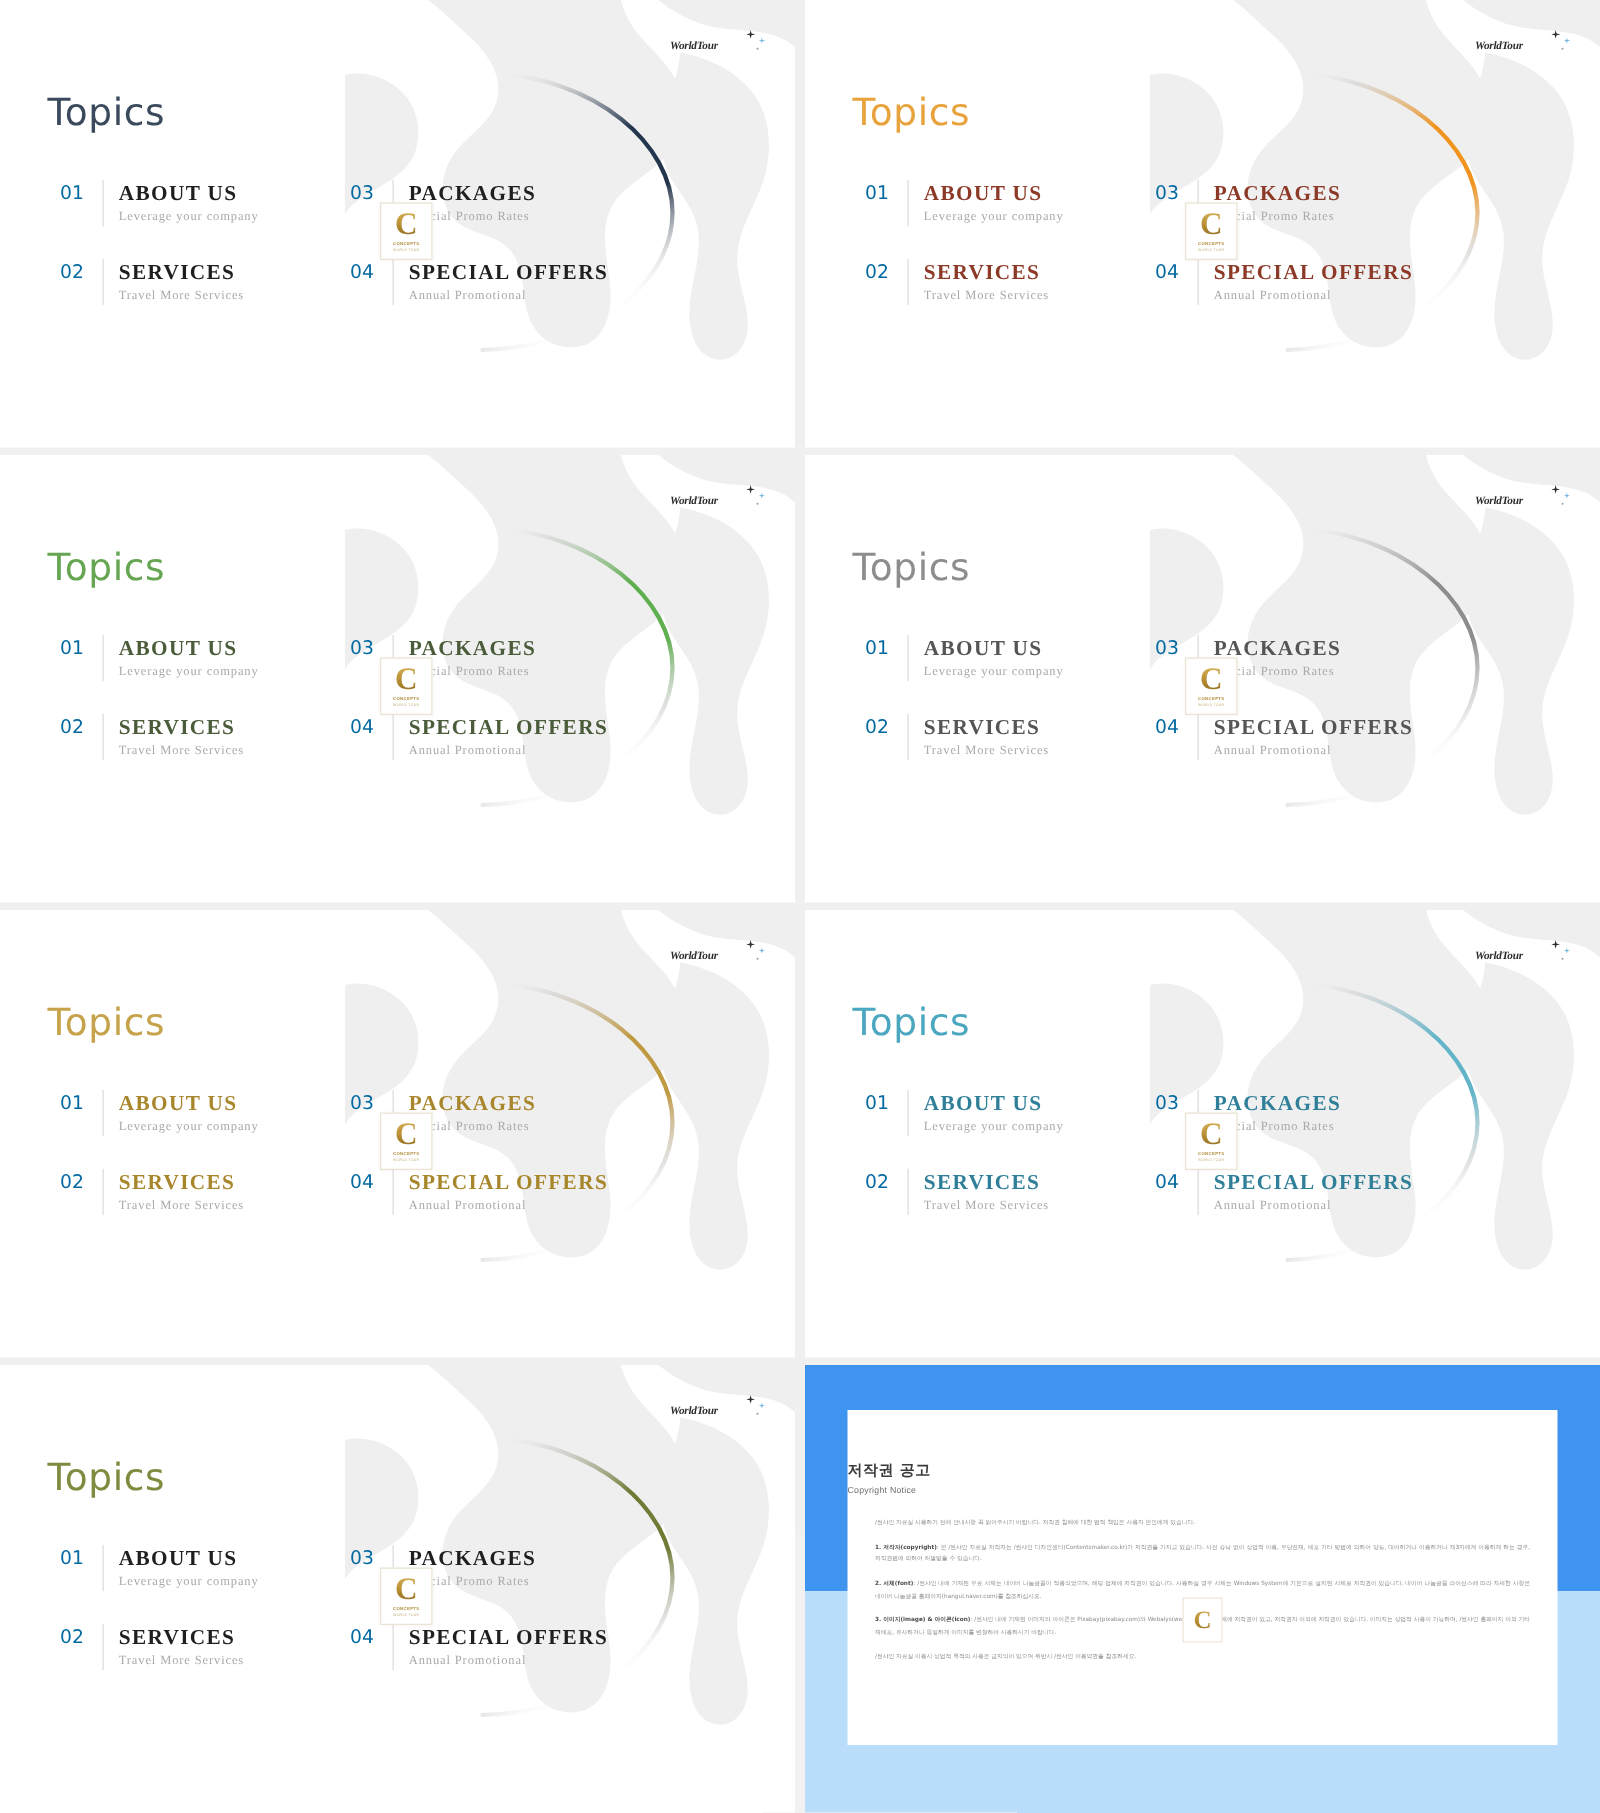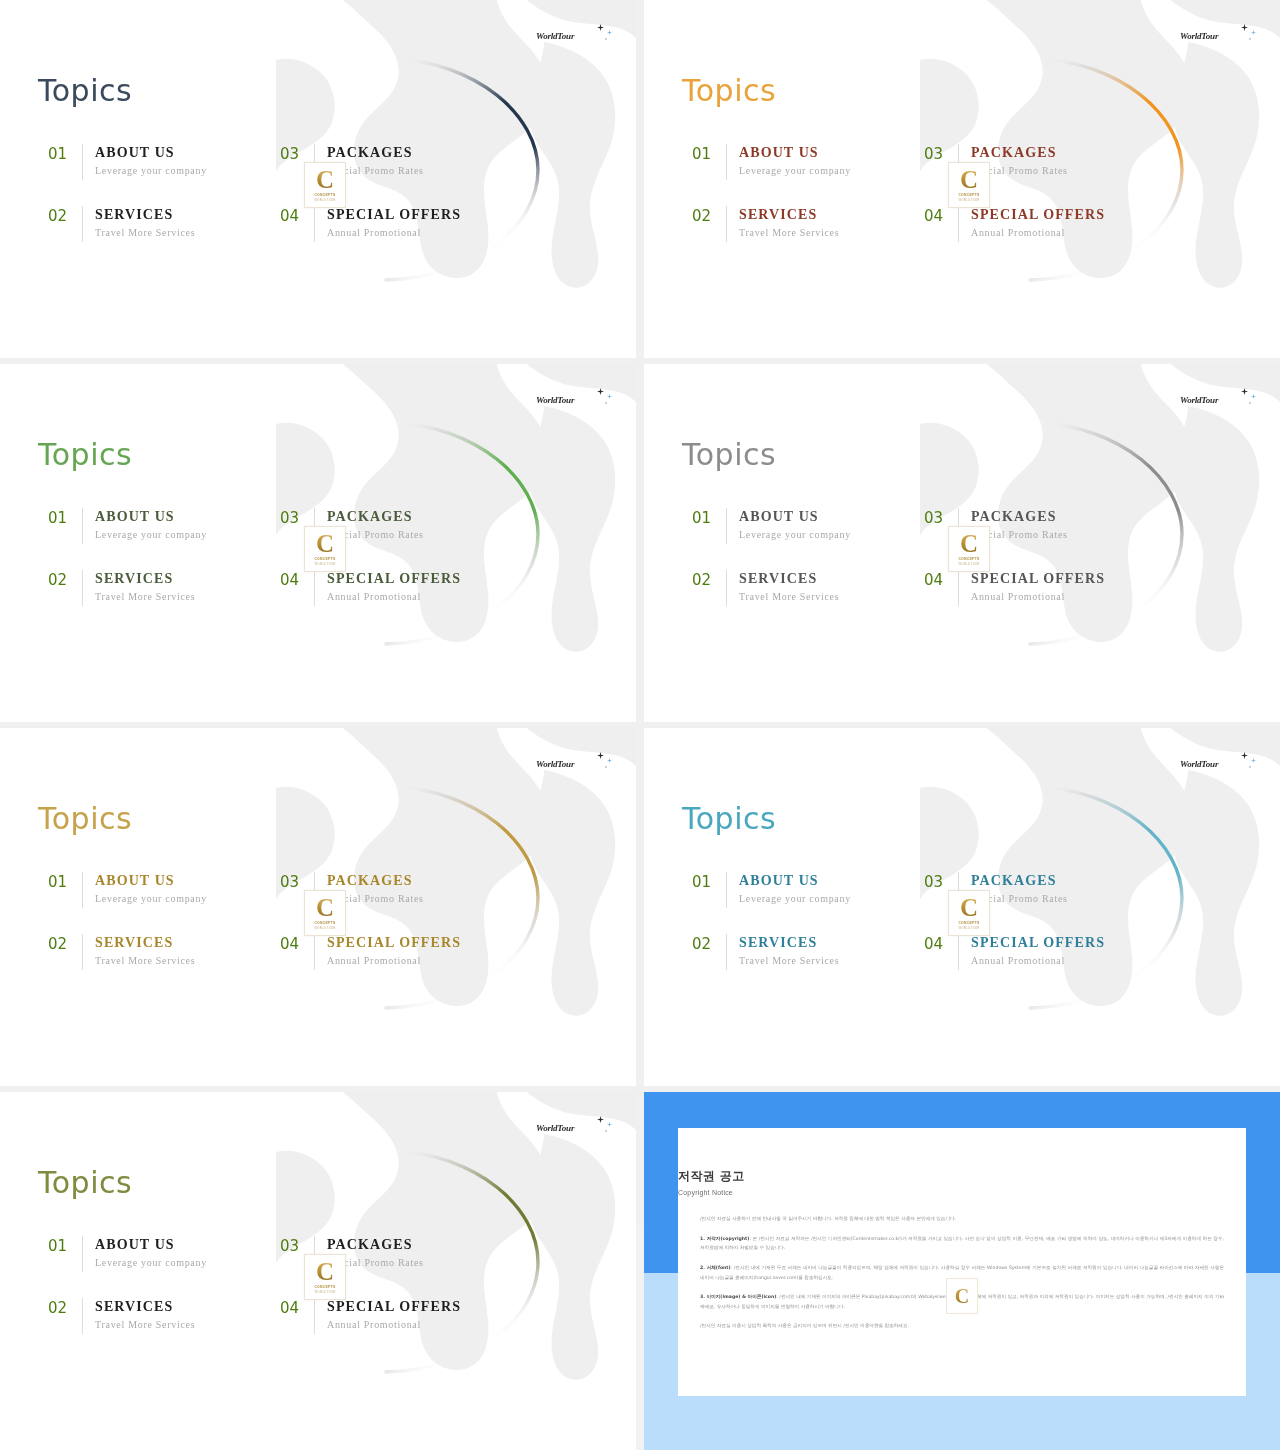--- a/index.html
+++ b/index.html
@@ -84,38 +84,38 @@
     width:500px;
     display:grid;
     grid-template-columns:232px 232px;
     column-gap:0px;
     row-gap:26px;
   }
   .item{display:flex;align-items:flex-start;}
   .num{
     font-family:"DejaVu Sans", sans-serif;
     font-size:15px;
-    color:#4d7c0f;
+    color:#0369a1;
     width:34px;
     line-height:1.1;
     padding-top:2px;
     flex:0 0 34px;
   }
   .bar{
     width:1px;
     align-self:stretch;
     background:#dcdcdc;
     margin-right:12px;
     min-height:36px;
   }
   .txt{flex:1;min-width:0;}
   .it-title{
     font-family:"Liberation Serif", serif;
     font-weight:bold;
-    font-size:14px;
+    font-size:17px;
     letter-spacing:1.1px;
     line-height:1.25;
     white-space:nowrap;
   }
   .it-sub{
     font-family:"Liberation Serif", serif;
     font-size:10px;
     letter-spacing:0.7px;
     color:#a9a9a9;
     margin-top:3px;

